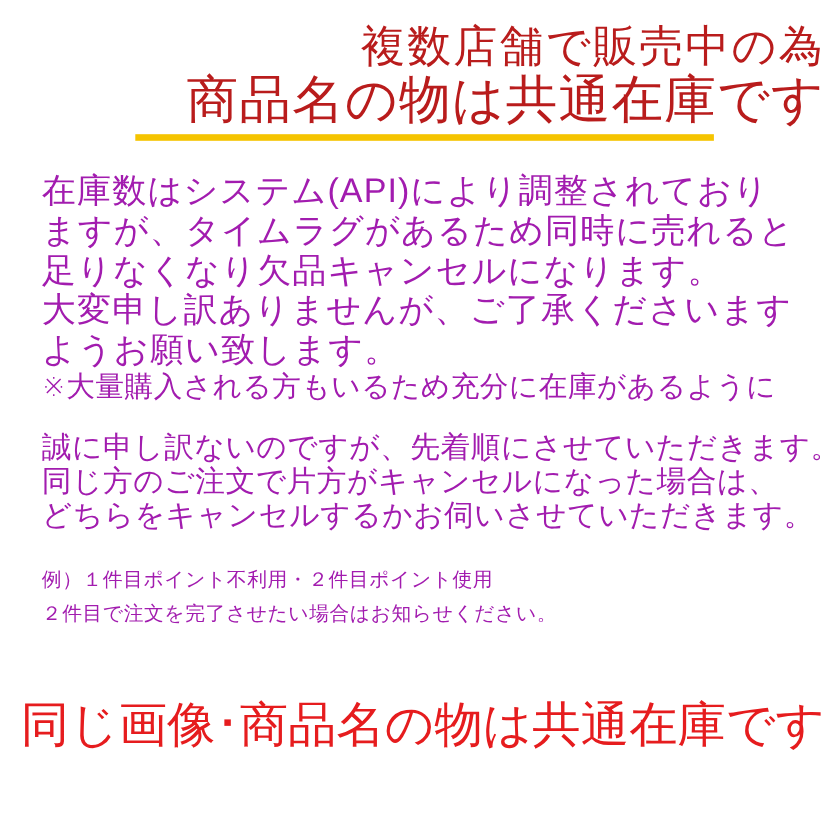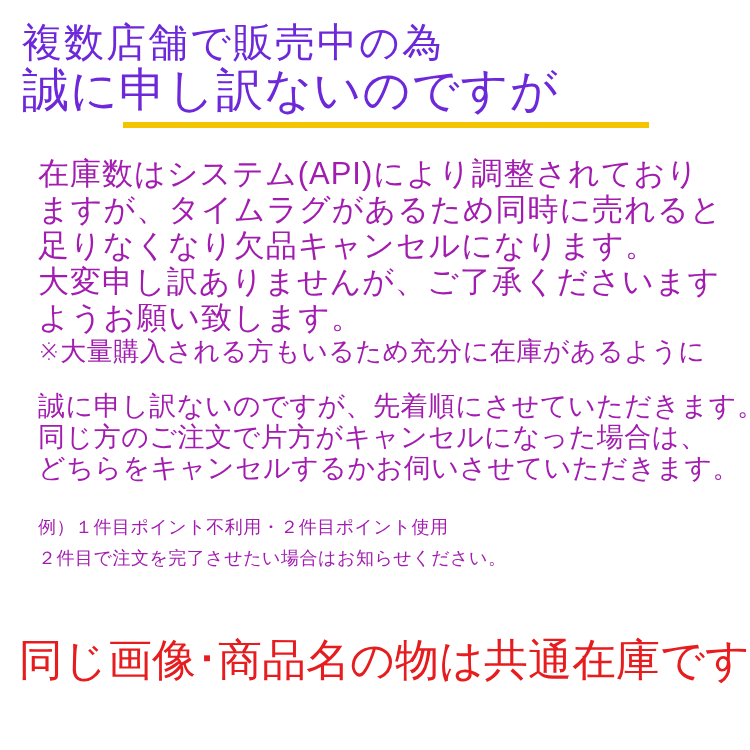--- a/index.html
+++ b/index.html
@@ -12,22 +12,22 @@
     width: 750px;
     height: 750px;
     background: #ffffff;
     overflow: hidden;
     box-sizing: border-box;
     padding-top: 20px;
     font-family: "Liberation Sans", "DejaVu Sans", sans-serif;
     font-weight: 300;
   }
   .title-block {
-    text-align: left;
-    color: #6d28d9;
+    text-align: right;
+    color: #b91c1c;
     margin-left: 22px;
   }
   .title-line-1 {
     font-size: 40px;
     line-height: 44px;
     letter-spacing: 2px;
     white-space: nowrap;
   }
   .title-line-2 {
     font-size: 47px;
@@ -79,21 +79,21 @@
     white-space: nowrap;
   }
 </style>
 </head>
 <body>
 
 <div class="page">
 
   <div class="title-block">
     <div class="title-line-1">複数店舗で販売中の為</div>
-    <div class="title-line-2">誠に申し訳ないのですが</div>
+    <div class="title-line-2">商品名の物は共通在庫です</div>
     <div class="title-underline"></div>
   </div>
 
   <div class="text-block para-availability">
     <div>在庫数はシステム(API)により調整されており</div>
     <div>ますが、タイムラグがあるため同時に売れると</div>
     <div>足りなくなり欠品キャンセルになります。</div>
     <div>大変申し訳ありませんが、ご了承くださいます</div>
     <div>ようお願い致します。</div>
   </div>

